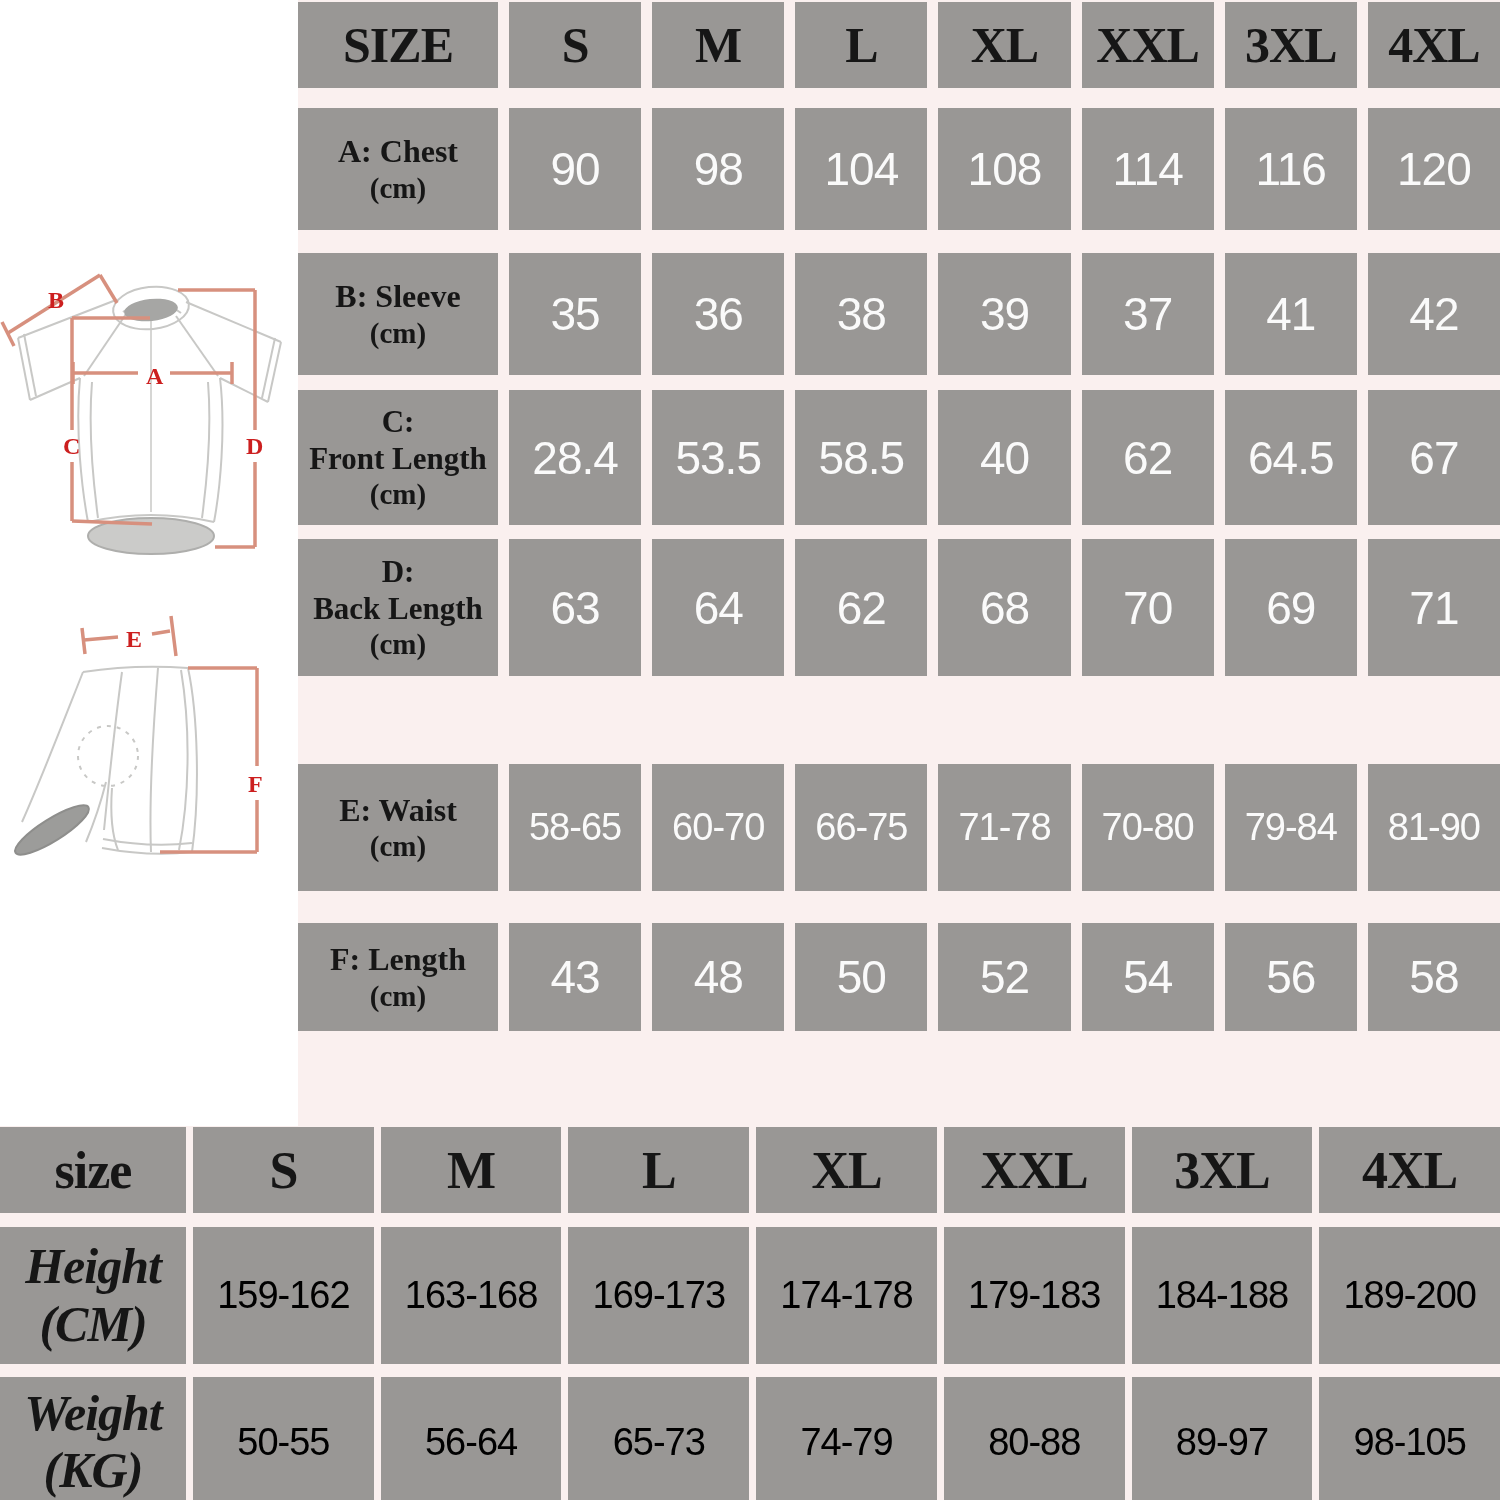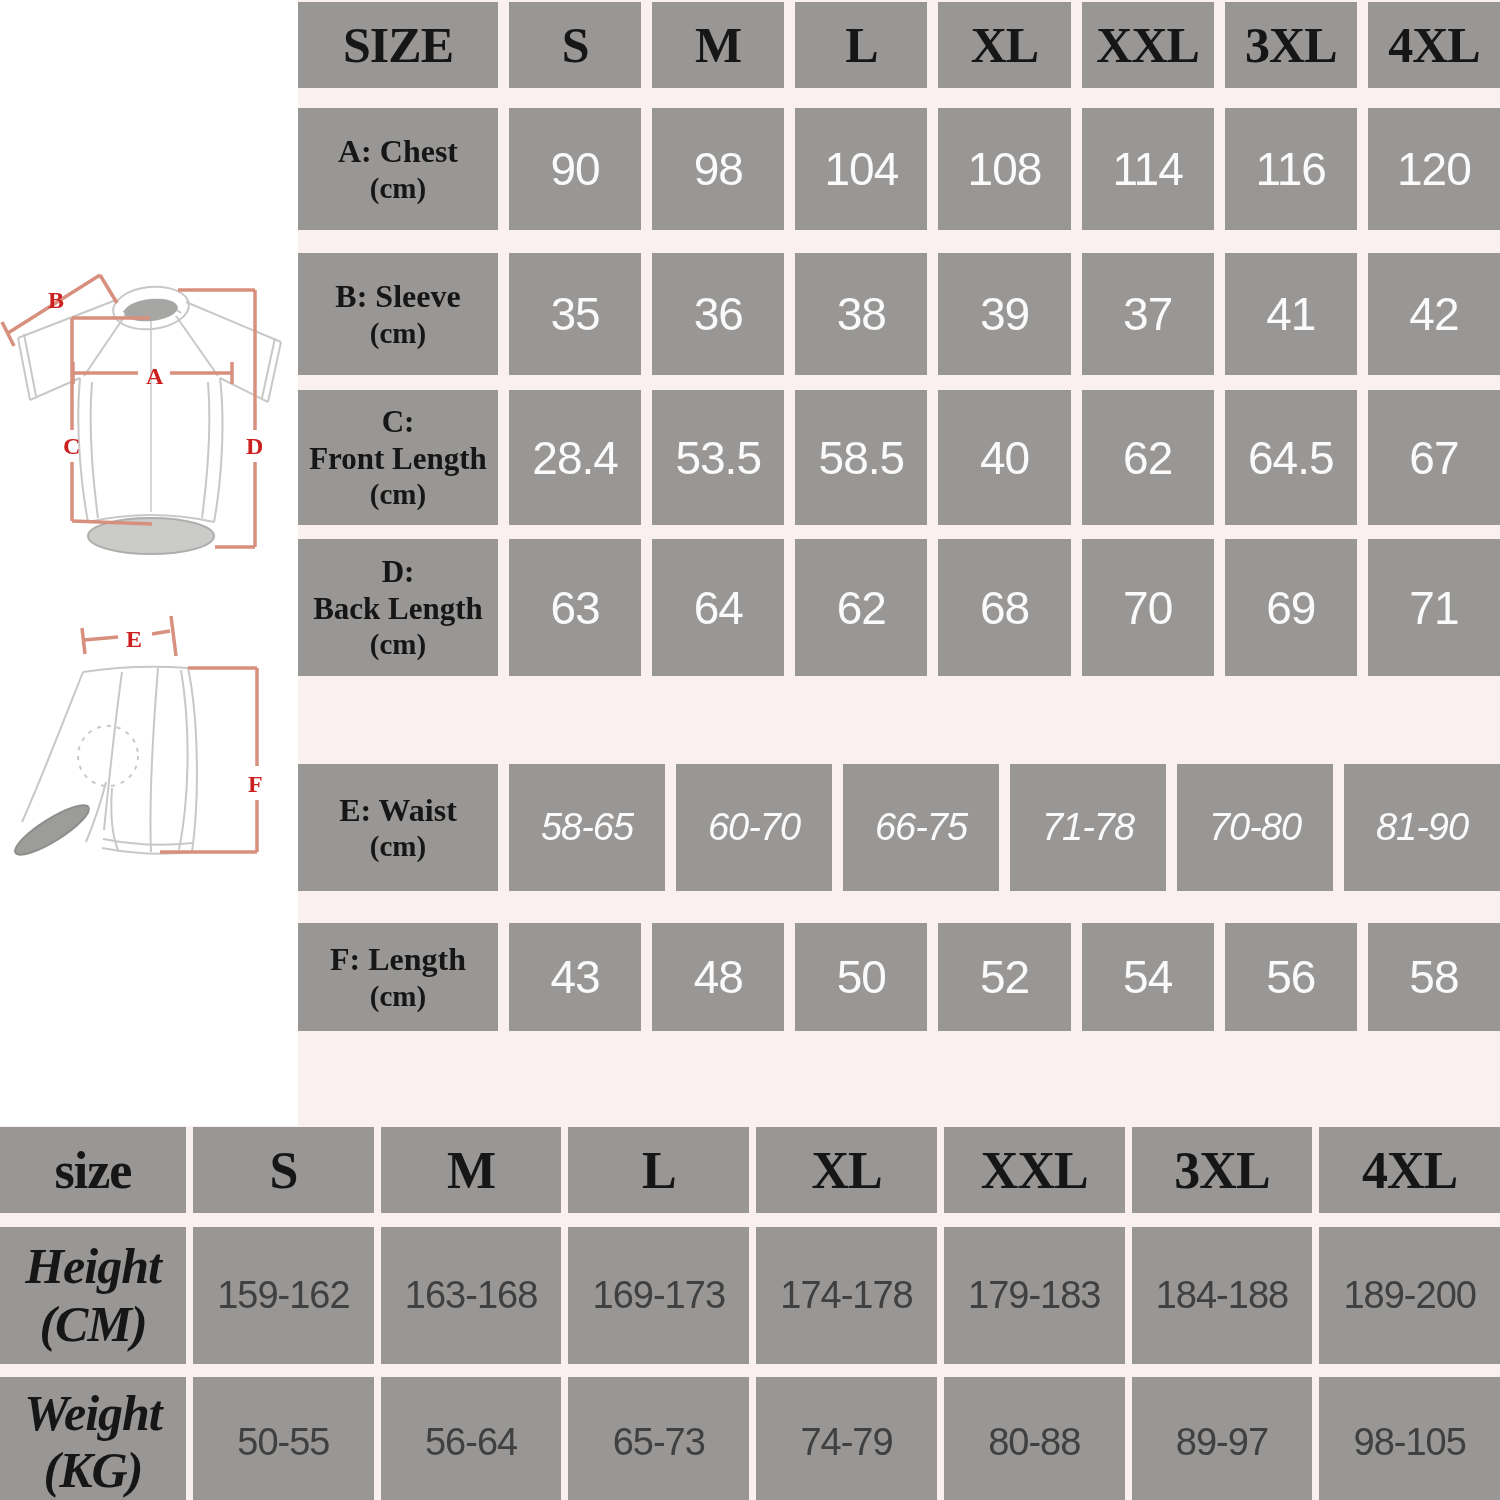--- a/index.html
+++ b/index.html
@@ -32,22 +32,22 @@
   }
   .bhdr{font-size:52px;}
   .lbl-txt{font-family:"Liberation Serif",serif;font-weight:700;color:#161616;line-height:1.2;}
   .lbl-txt span{display:block;}
   .lbl-txt .l1{font-size:32px;}
   .lbl-txt .l1s{font-size:31px;}
   .lbl-txt .l2{font-size:29px;}
   .b-lbl{font-family:"Liberation Serif",serif;font-weight:700;color:#161616;line-height:1.15;font-style:italic;}
   .b-lbl span{display:block;font-size:50px;letter-spacing:-1px;}
   .val{font-size:46px;color:#fafafa;letter-spacing:-1px;}
-  .val-sm{font-size:38px;color:#fafafa;letter-spacing:-1px;font-style:italic;}
-  .b-val{font-size:38px;color:#404040;letter-spacing:-1px;}
+  .val-sm{font-size:38px;color:#fafafa;letter-spacing:-1px;}
+  .b-val{font-size:38px;color:#000000;letter-spacing:-1px;}
   
   .diagram{position:absolute;left:0;}
   .m-label{font-family:"Liberation Serif",serif;font-weight:700;fill:#cc1f1f;font-size:24px;}
 </style>
 </head>
 <body>
 
 <div class="white-panel"></div>
 
 <svg class="diagram" style="top:250px" width="300" height="310" viewBox="0 0 300 310">
@@ -221,20 +221,21 @@
     <div class="lbl-txt">
       <span class="l1">E: Waist</span>
       <span class="l2">(cm)</span>
     </div>
   </div>
   <div class="cell v val-sm">58-65</div>
   <div class="cell v val-sm">60-70</div>
   <div class="cell v val-sm">66-75</div>
   <div class="cell v val-sm">71-78</div>
   <div class="cell v val-sm">70-80</div>
+  <div class="cell v val-sm">79-84</div>
   <div class="cell v val-sm">81-90</div>
 </div>
 
 <div class="trow" style="top:923px;height:108px">
   <div class="cell lbl">
     <div class="lbl-txt">
       <span class="l1">F: Length</span>
       <span class="l2">(cm)</span>
     </div>
   </div>

